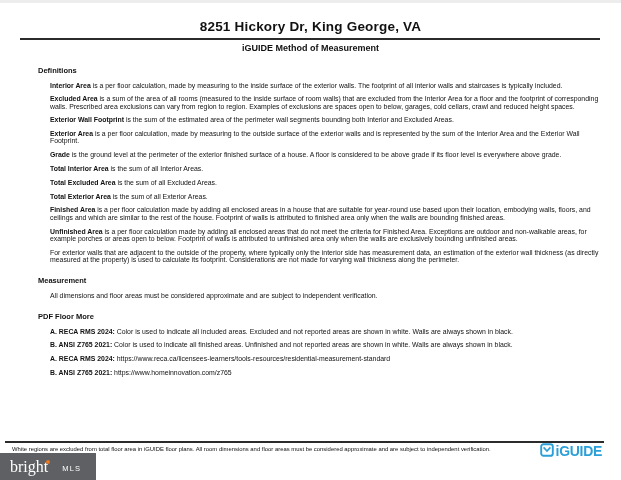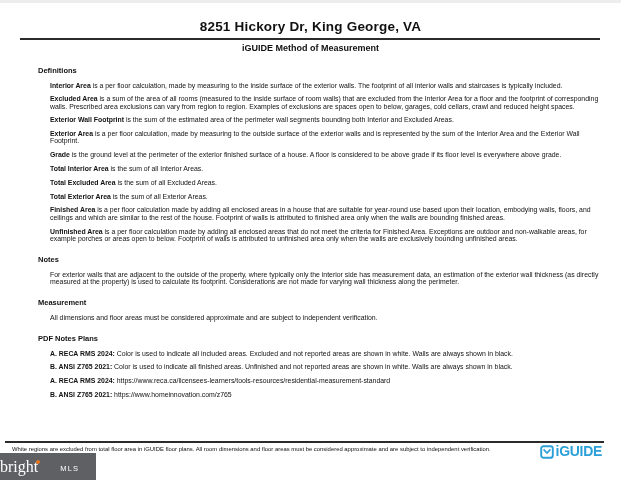--- a/index.html
+++ b/index.html
@@ -47,44 +47,45 @@
   .footer-rule {
     position:absolute; left:5px; right:17px; top:441px;
     height:2px; background:var(--rule, #2b2b2b);
   }
   .footer-note {
     position:absolute; left:12px; top:446px;
     font-size:5.9px; color:#111; width:500px;
   }
   .iguide-logo {
     position:absolute; right:19px; top:443px;
-    display:flex; align-items:flex-end; gap:2px;
+    display:flex; align-items:flex-start; gap:2px;
     color:var(--iguide-blue, #2b9fd8);
   }
   .iguide-logo .wordmark {
     font-size:14px; font-weight:bold; letter-spacing:-0.3px;
   }
   .brand-box {
     position:absolute; left:0; top:453px;
     width:96px; height:27px;
     background:var(--brand-bg, #5e6063);
     display:flex; align-items:center;
+    padding-left:10px;
   }
   .brand-bright {
     font-family:"Liberation Serif", serif;
     color:#fff; font-size:16px; line-height:16px;
   }
   .brand-spark {
     width:4px; height:4px; border-radius:50%;
     background:var(--brand-accent, #e87722);
     margin:-9px 0 0 -2px;
   }
   .brand-mls {
     color:#fff; font-size:7.5px; letter-spacing:1.2px;
-    margin-left:20px; margin-top:4px;
+    margin-left:12px; margin-top:4px;
   }
 </style>
 </head>
 <body>
 
 <div class="top-strip"></div>
 
 <div class="doc">
   <div class="title">8251 Hickory Dr, King George, VA</div>
   <div class="title-rule"></div>
@@ -95,27 +96,26 @@
   <p class="para"><b>Excluded Area</b><span> is a sum of the area of all rooms (measured to the inside surface of room walls) that are excluded from the Interior Area for a floor and the footprint of corresponding walls. Prescribed area exclusions can vary from region to region. Examples of exclusions are spaces open to below, garages, cold cellars, crawl and reduced height spaces.</span></p>
   <p class="para"><b>Exterior Wall Footprint</b><span> is the sum of the estimated area of the perimeter wall segments bounding both Interior and Excluded Areas.</span></p>
   <p class="para"><b>Exterior Area</b><span> is a per floor calculation, made by measuring to the outside surface of the exterior walls and is represented by the sum of the Interior Area and the Exterior Wall Footprint.</span></p>
   <p class="para"><b>Grade</b><span> is the ground level at the perimeter of the exterior finished surface of a house. A floor is considered to be above grade if its floor level is everywhere above grade.</span></p>
   <p class="para"><b>Total Interior Area</b><span> is the sum of all Interior Areas.</span></p>
   <p class="para"><b>Total Excluded Area</b><span> is the sum of all Excluded Areas.</span></p>
   <p class="para"><b>Total Exterior Area</b><span> is the sum of all Exterior Areas.</span></p>
   <p class="para"><b>Finished Area</b><span> is a per floor calculation made by adding all enclosed areas in a house that are suitable for year-round use based upon their location, embodying walls, floors, and ceilings and which are similar to the rest of the house. Footprint of walls is attributed to finished area only when the walls are bounding finished areas.</span></p>
   <p class="para"><b>Unfinished Area</b><span> is a per floor calculation made by adding all enclosed areas that do not meet the criteria for Finished Area. Exceptions are outdoor and non-walkable areas, for example porches or areas open to below. Footprint of walls is attributed to unfinished area only when the walls are exclusively bounding unfinished areas.</span></p>
 
-  <div class="sec-heading">Notes</div>
   <p class="para"><span>For exterior walls that are adjacent to the outside of the property, where typically only the interior side has measurement data, an estimation of the exterior wall thickness (as directly measured at the property) is used to calculate its footprint. Considerations are not made for varying wall thickness along the perimeter.</span></p>
 
   <div class="sec-heading">Measurement</div>
   <p class="para"><span>All dimensions and floor areas must be considered approximate and are subject to independent verification.</span></p>
 
-  <div class="sec-heading">PDF Notes Plans</div>
+  <div class="sec-heading">PDF Floor More</div>
   <p class="para"><b>A. RECA RMS 2024:</b><span> Color is used to indicate all included areas. Excluded and not reported areas are shown in white. Walls are always shown in black.</span></p>
   <p class="para"><b>B. ANSI Z765 2021:</b><span> Color is used to indicate all finished areas. Unfinished and not reported areas are shown in white. Walls are always shown in black.</span></p>
 
   <p class="para"><b>A. RECA RMS 2024:</b><span class="url"> https://www.reca.ca/licensees-learners/tools-resources/residential-measurement-standard</span></p>
   <p class="para"><b>B. ANSI Z765 2021:</b><span class="url"> https://www.homeinnovation.com/z765</span></p>
 </div>
 
 <div class="footer-rule"></div>
 <div class="footer-note">White regions are excluded from total floor area in iGUIDE floor plans. All room dimensions and floor areas must be considered approximate and are subject to independent verification.</div>
 

